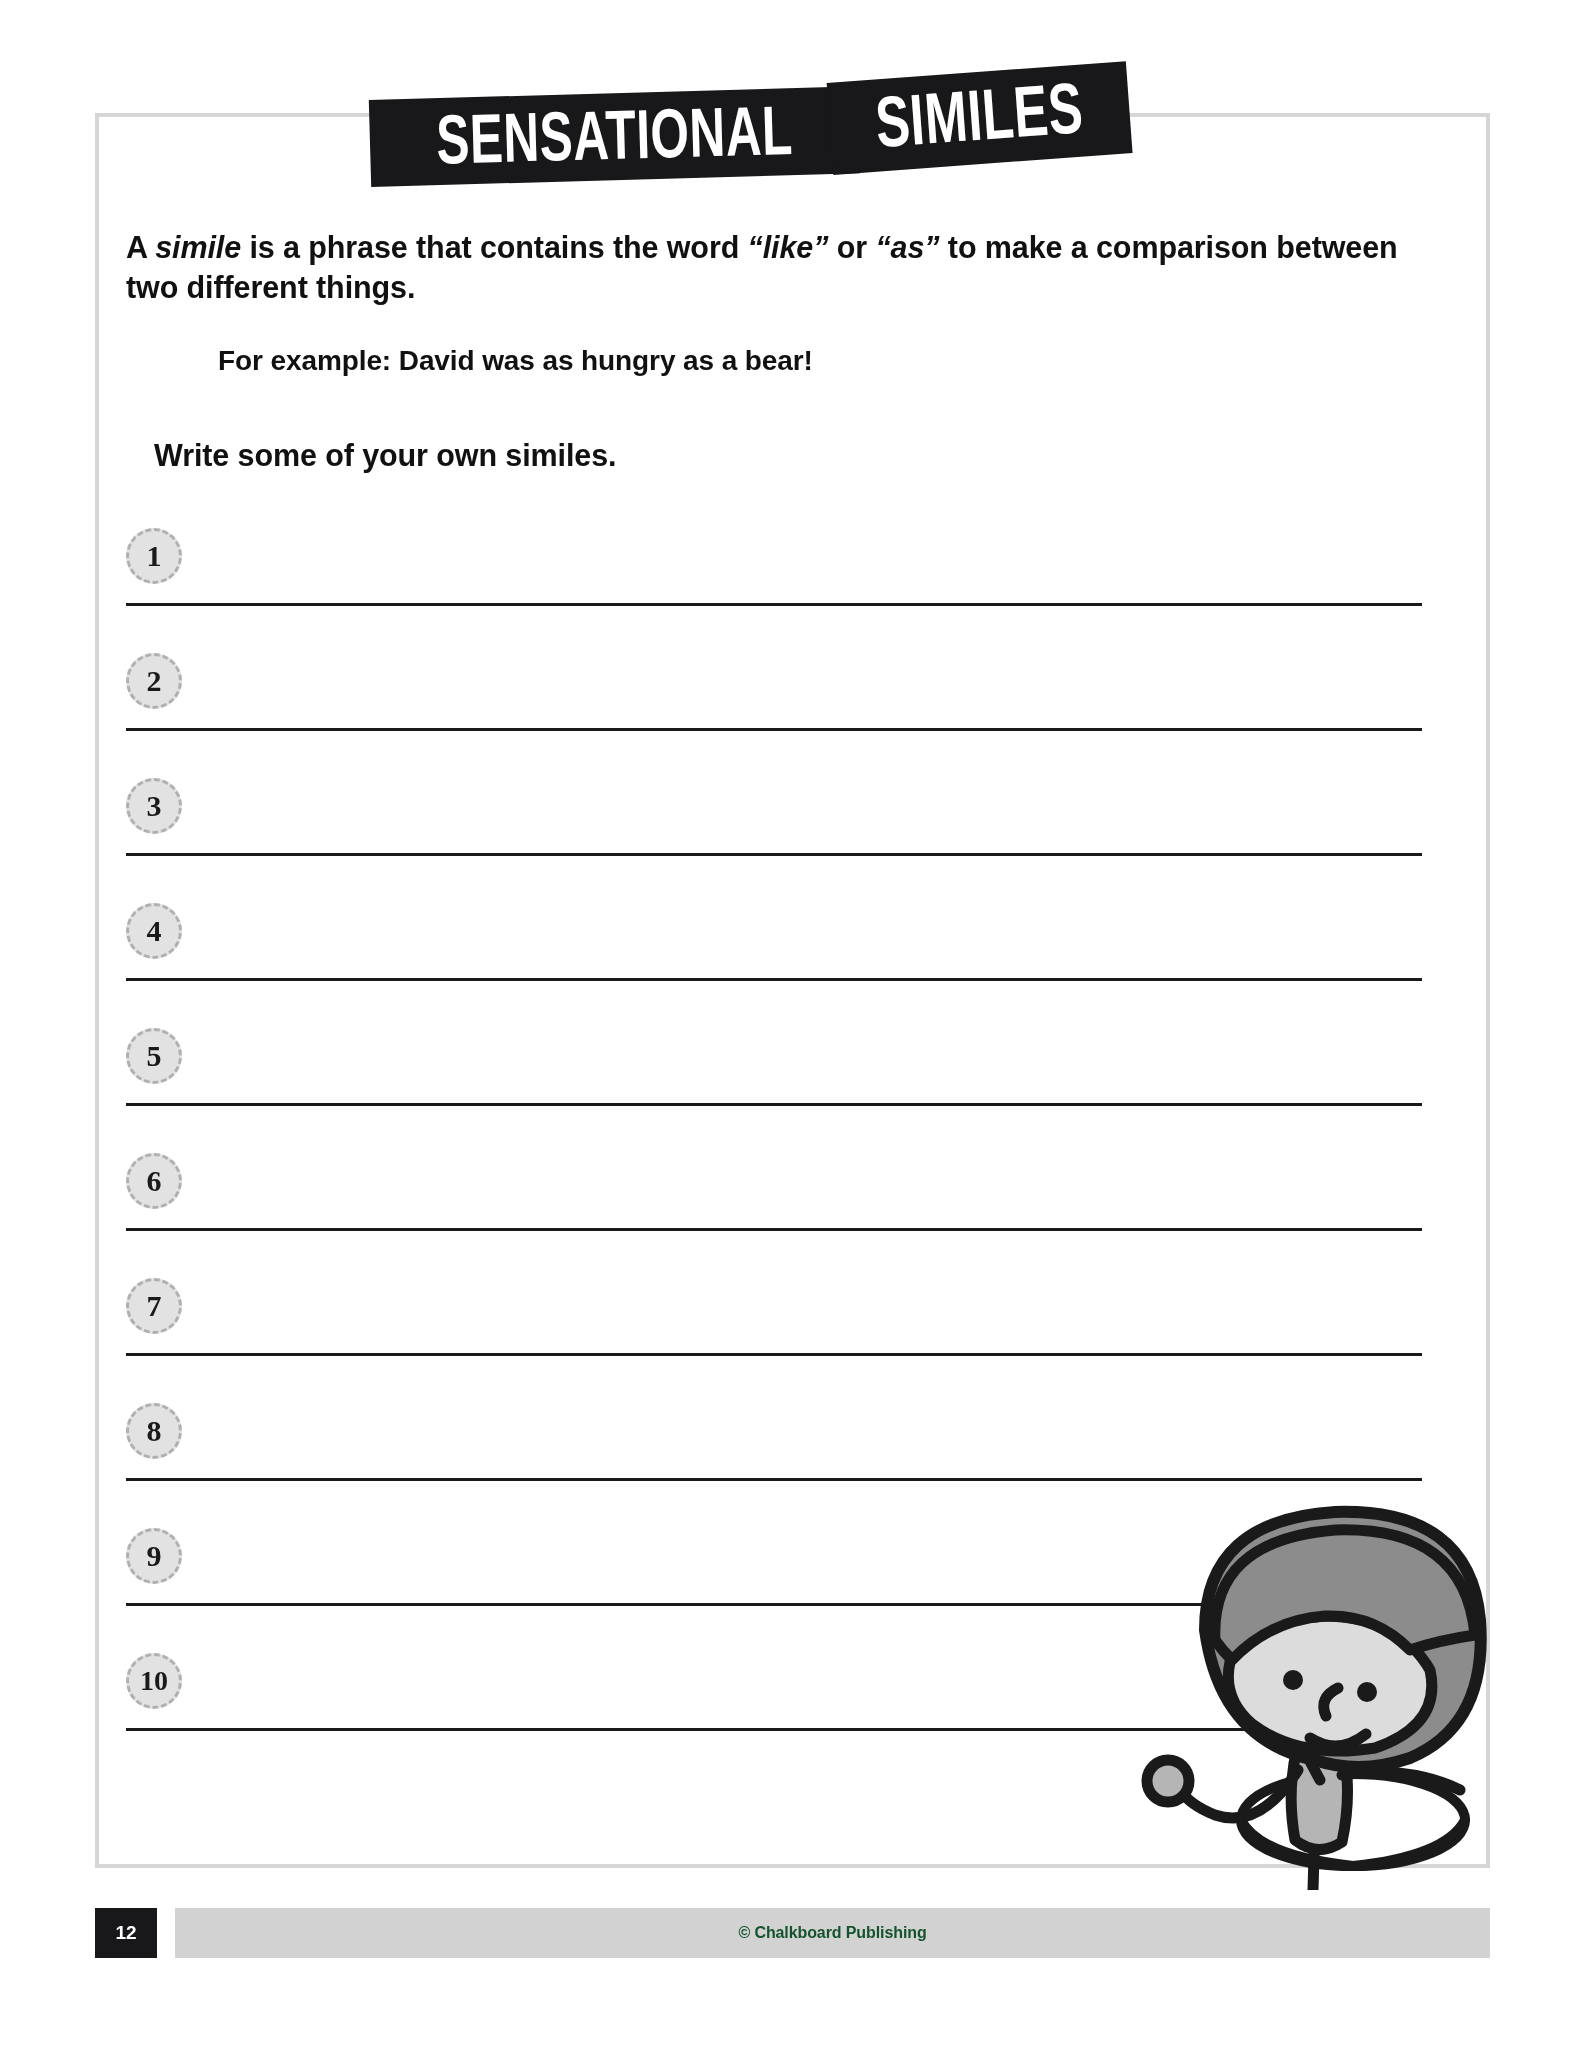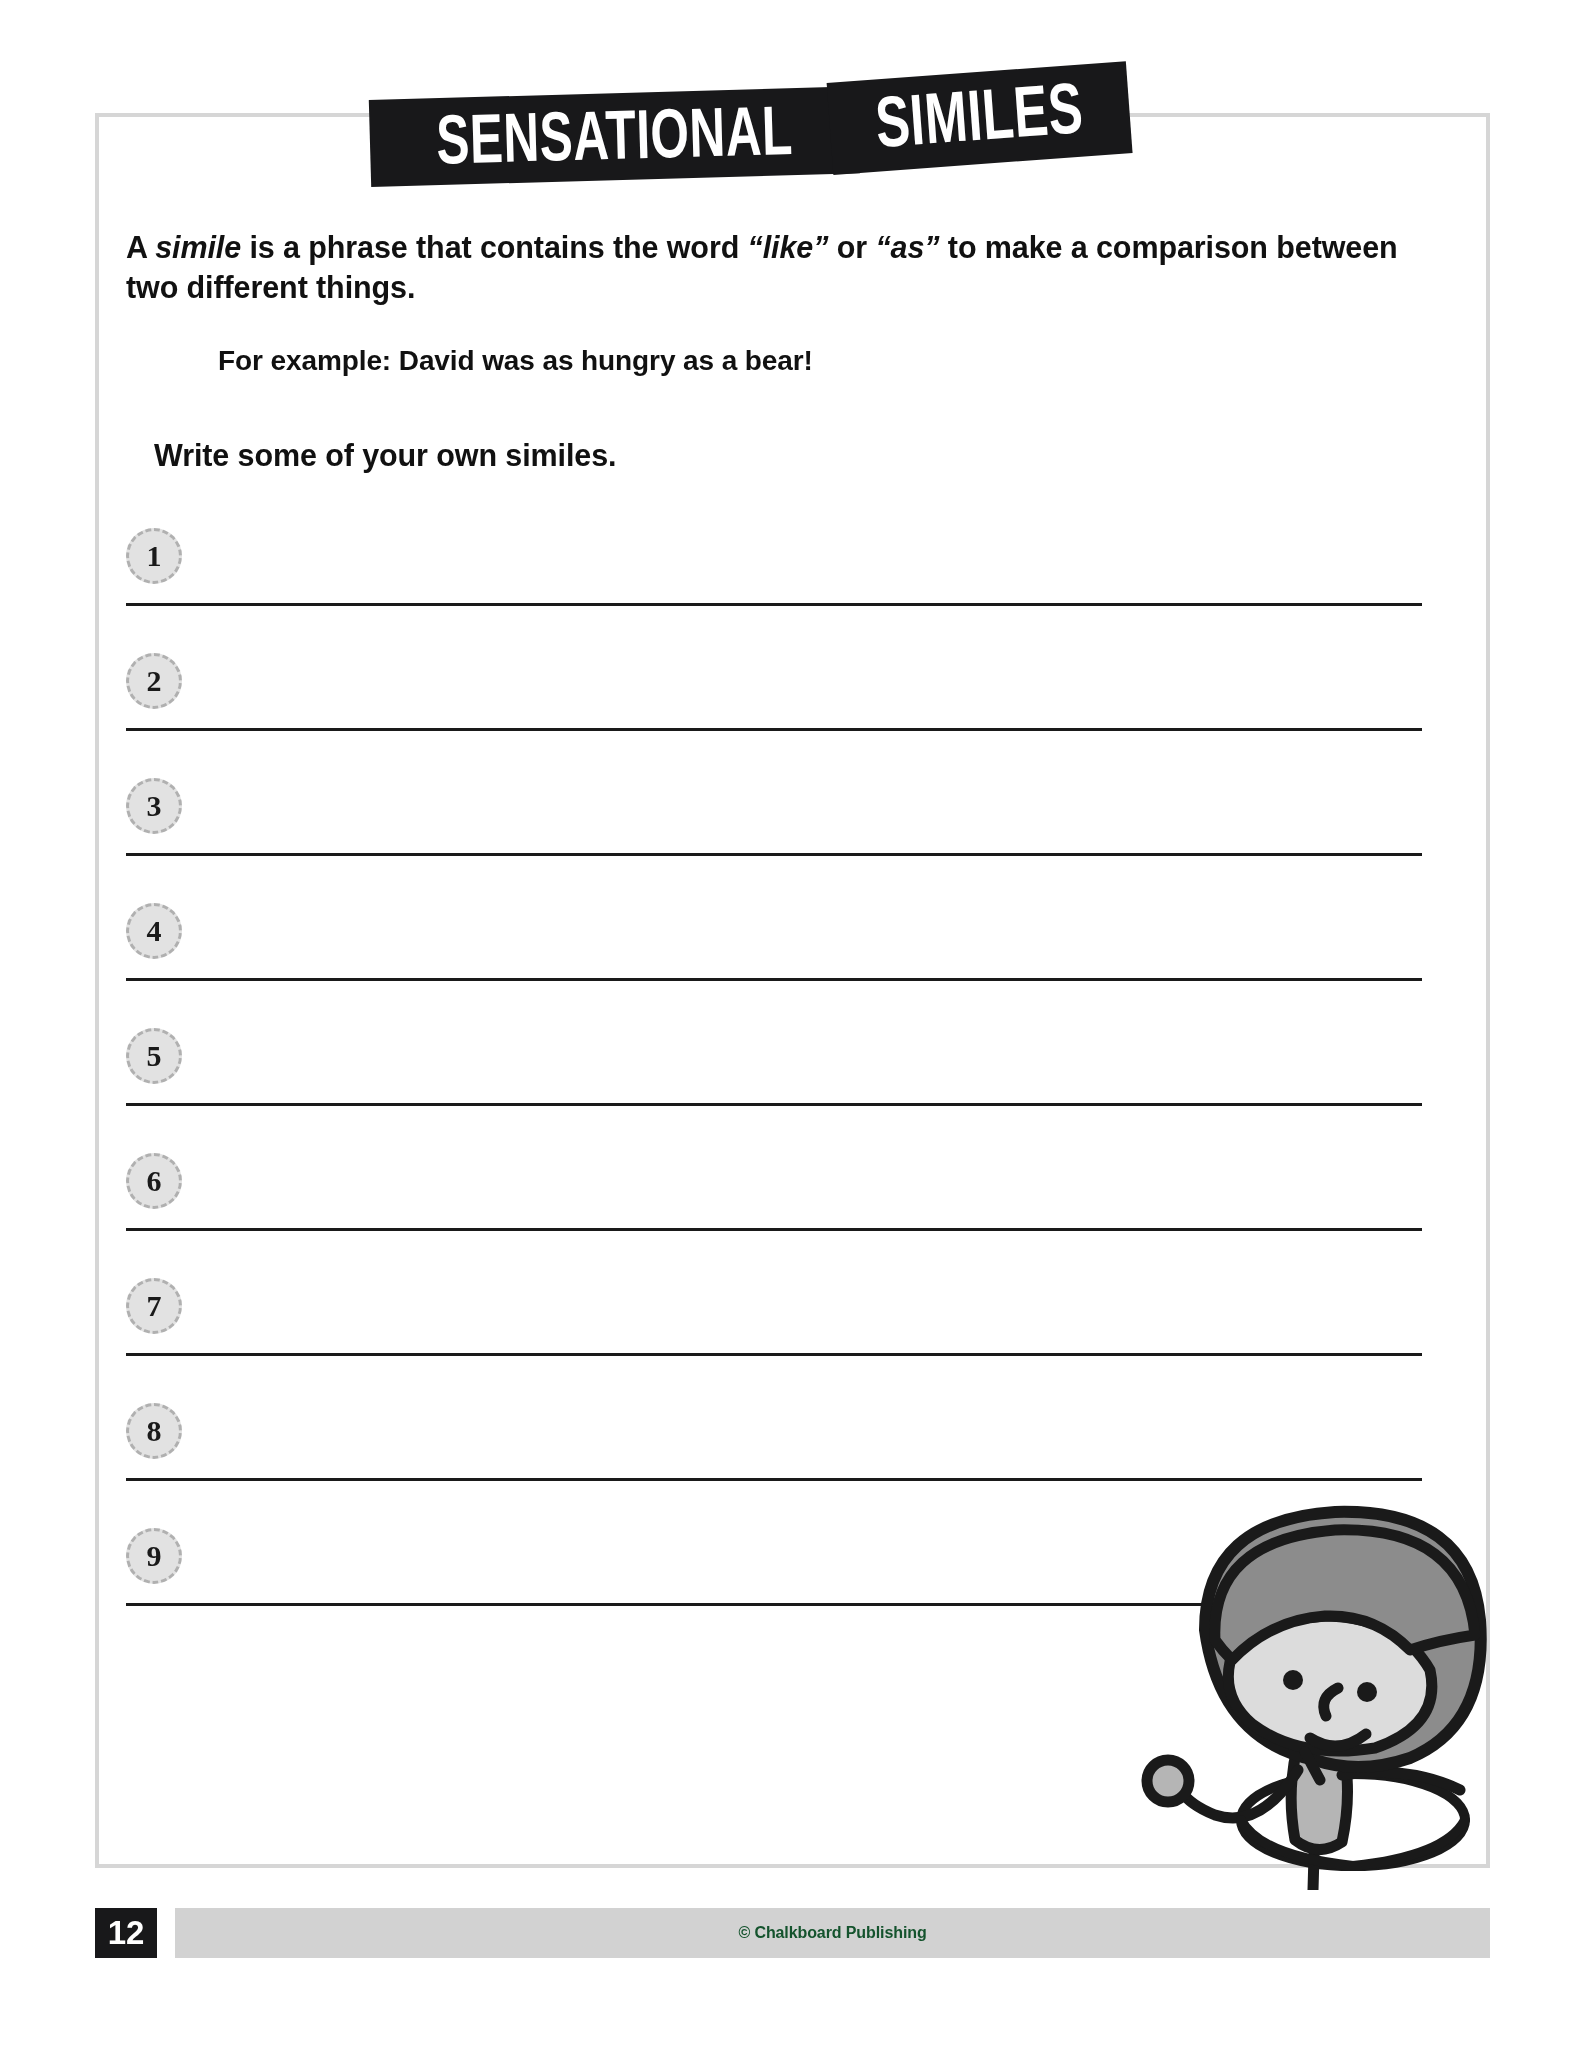--- a/index.html
+++ b/index.html
@@ -188,21 +188,21 @@
     position: absolute;
     left: 0;
     top: 0;
     width: 62px;
     height: 50px;
     background: #18181a;
     color: #ffffff;
     display: flex;
     align-items: center;
     justify-content: center;
-    font-size: 33px;
+    font-size: 19px;
     font-weight: bold;
     font-family: "Liberation Sans", sans-serif;
   }
   #footer-bar {
     position: absolute;
     left: 80px;
     top: 0;
     width: 1315px;
     height: 50px;
     background: #d2d2d2;
@@ -279,20 +279,24 @@
     <div class="answer-row" style="top:1385px">
       <div class="answer-number">8</div>
       <div class="answer-rule"></div>
     </div>
 
     <div class="answer-row" style="top:1510px">
       <div class="answer-number">9</div>
       <div class="answer-rule"></div>
     </div>
 
+    <div class="answer-row" style="top:1635px">
+      <div class="answer-number wide">10</div>
+      <div class="answer-rule"></div>
+    </div>
 
   </div>
 
   <div id="girl-illustration">
     <svg width="420" height="400" viewBox="0 0 420 400" xmlns="http://www.w3.org/2000/svg">
       <g fill="none" stroke="#1a1a1a" stroke-width="11" stroke-linecap="round" stroke-linejoin="round">
 
         <ellipse cx="243" cy="330" rx="112" ry="46" fill="none" stroke="#1a1a1a" stroke-width="10"></ellipse>
 
         <path d="M205 330 L203 400" fill="#b5b5b5" stroke="#1a1a1a" stroke-width="11"></path>

